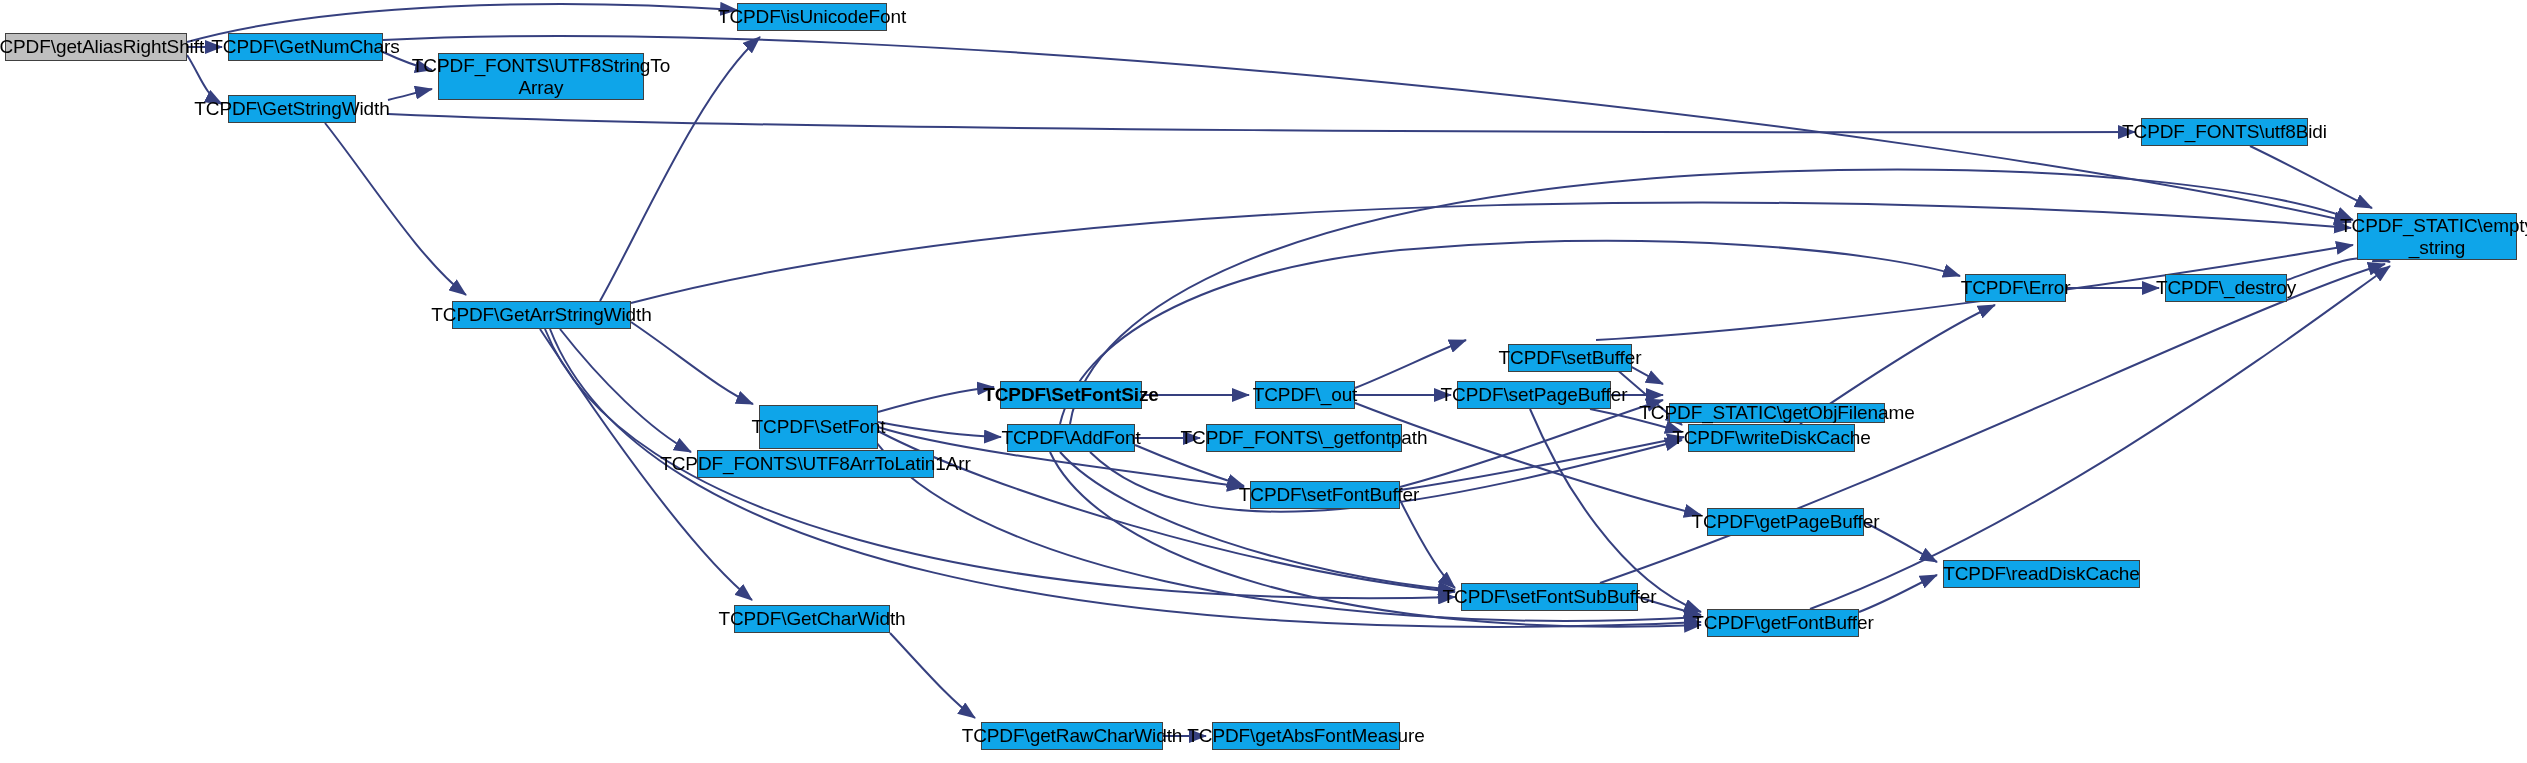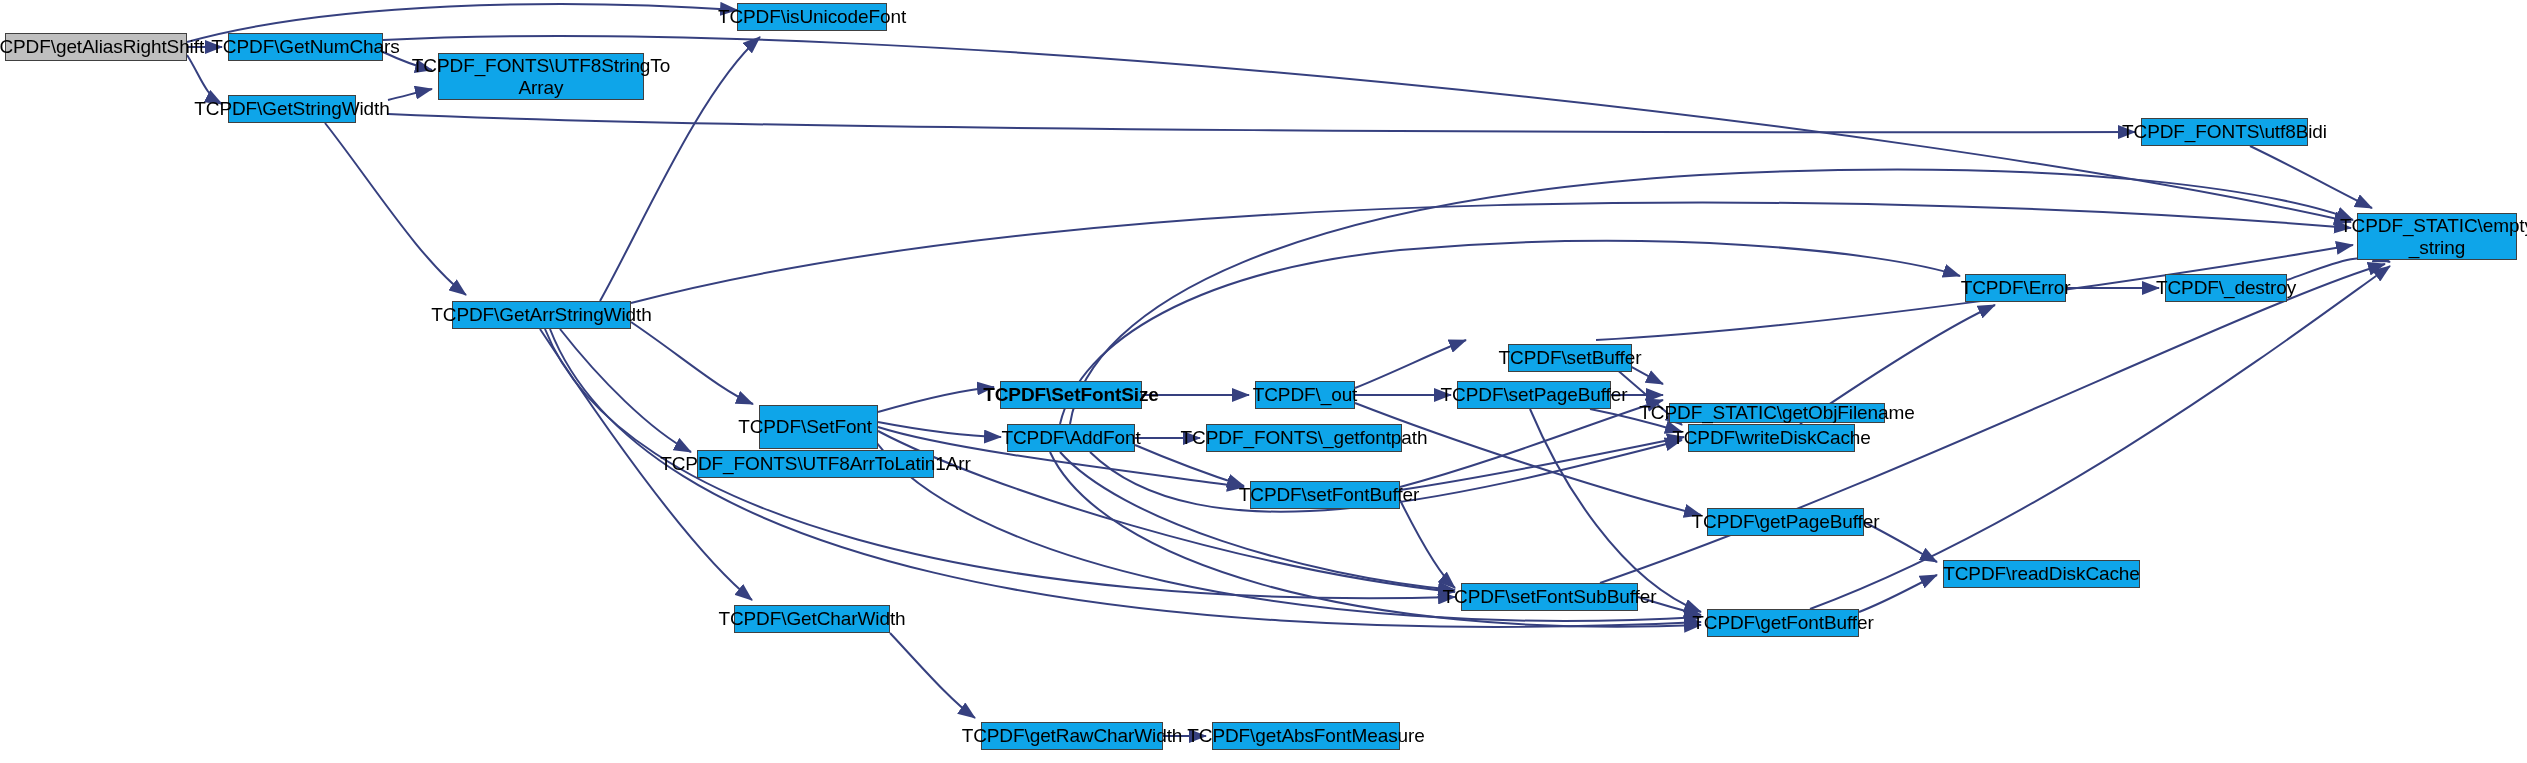--- a/index.html
+++ b/index.html
@@ -123,21 +123,21 @@
       <div class="node highlight" style="left: 5px; top: 33px; width: 182px; height: 28px;"><span class="node-label">TCPDF\getAliasRightShift</span></div>
       <div class="node" style="left: 228px; top: 33px; width: 155px; height: 28px;"><span class="node-label">TCPDF\GetNumChars</span></div>
       <div class="node" style="left: 228px; top: 95px; width: 128px; height: 28px;"><span class="node-label">TCPDF\GetStringWidth</span></div>
       <div class="node" style="left: 438px; top: 53px; width: 206px; height: 47px;"><span class="node-label">TCPDF_FONTS\UTF8StringTo
 Array</span></div>
       <div class="node" style="left: 737px; top: 3px; width: 150px; height: 28px;"><span class="node-label">TCPDF\isUnicodeFont</span></div>
       <div class="node" style="left: 2141px; top: 118px; width: 167px; height: 28px;"><span class="node-label">TCPDF_FONTS\utf8Bidi</span></div>
       <div class="node" style="left: 2357px; top: 213px; width: 160px; height: 47px;"><span class="node-label">TCPDF_STATIC\empty
 _string</span></div>
       <div class="node" style="left: 452px; top: 301px; width: 179px; height: 28px;"><span class="node-label">TCPDF\GetArrStringWidth</span></div>
-      <div class="node" style="left: 759px; top: 405px; width: 119px; height: 44px; justify-content: flex-end;"><span class="node-label">TCPDF\SetFont</span></div>
+      <div class="node" style="left: 759px; top: 405px; width: 119px; height: 44px;"><span class="node-label">TCPDF\SetFont</span></div>
       <div class="node" style="left: 697px; top: 450px; width: 237px; height: 28px;"><span class="node-label">TCPDF_FONTS\UTF8ArrToLatin1Arr</span></div>
       <div class="node" style="left: 734px; top: 605px; width: 156px; height: 28px;"><span class="node-label">TCPDF\GetCharWidth</span></div>
       <div class="node" style="left: 981px; top: 722px; width: 182px; height: 28px;"><span class="node-label">TCPDF\getRawCharWidth</span></div>
       <div class="node" style="left: 1212px; top: 722px; width: 188px; height: 28px;"><span class="node-label">TCPDF\getAbsFontMeasure</span></div>
       <div class="node" style="left: 1000px; top: 381px; width: 142px; height: 28px; font-weight: bold;"><span class="node-label">TCPDF\SetFontSize</span></div>
       <div class="node" style="left: 1007px; top: 424px; width: 128px; height: 28px;"><span class="node-label">TCPDF\AddFont</span></div>
       <div class="node" style="left: 1255px; top: 381px; width: 100px; height: 28px;"><span class="node-label">TCPDF\_out</span></div>
       <div class="node" style="left: 1206px; top: 424px; width: 196px; height: 28px;"><span class="node-label">TCPDF_FONTS\_getfontpath</span></div>
       <div class="node" style="left: 1472px; top: 344px; width: 124px; height: 28px; margin-left: 36px;"><span class="node-label">TCPDF\setBuffer</span></div>
       <div class="node" style="left: 1457px; top: 381px; width: 154px; height: 28px;"><span class="node-label">TCPDF\setPageBuffer</span></div>

